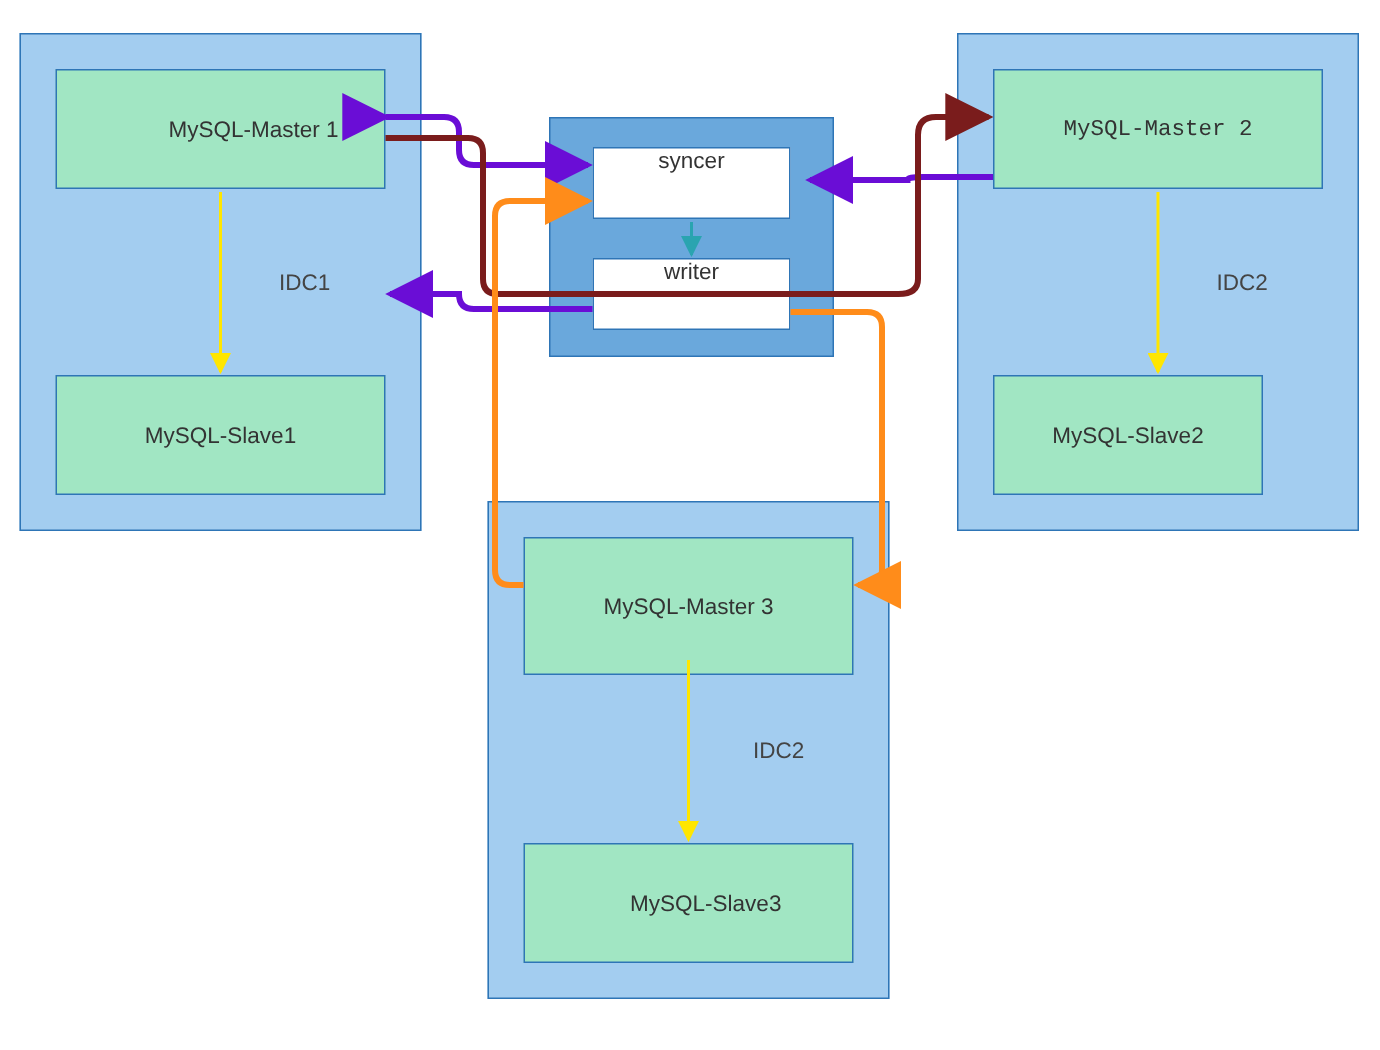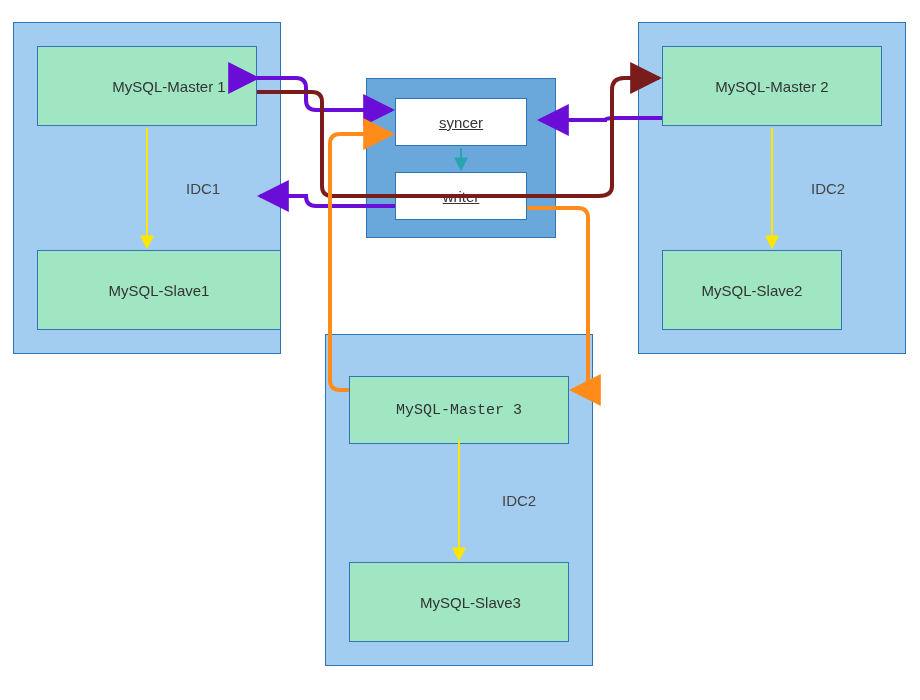--- a/index.html
+++ b/index.html
@@ -35,54 +35,53 @@
   .sync-container {
     position: absolute;
     background: #6aa8dc;
     border: 1px solid #2e75b6;
   }
   .sync-node {
     position: absolute;
     background: #ffffff;
     border: 1px solid #2e75b6;
     display: flex;
-    align-items: center;
+    align-items: flex-start;
     justify-content: center;
-    text-decoration: underline;
   }
   .label {
     position: absolute;
     font-size: 15px;
     color: #444;
     margin-left: 26px;
   }
 </style>
 </head>
 <body>
 
 <div class="container" style="left:13px; top:22px; width:268px; height:332px;"></div>
 <div class="node" style="left:37px; top:46px; width:220px; height:80px;padding-left:44px;">
   <span>MySQL-Master 1</span>
 </div>
-<div class="node" style="left:37px; top:250px; width:244px; height:80px;">
+<div class="node" style="left:37px; top:250px; width:220px; height:80px;">
   <span>MySQL-Slave1</span>
 </div>
 <span class="label" style="left:160px; top:180px;">IDC1</span>
 
 <div class="container" style="left:638px; top:22px; width:268px; height:332px;"></div>
-<div class="node" style="left:662px; top:46px; width:220px; height:80px;">
+<div class="node" style="left:662px; top:46px; width:220px; height:80px;font-family:Liberation Mono, monospace;">
   <span>MySQL-Master 2</span>
 </div>
 <div class="node" style="left:662px; top:250px; width:180px; height:80px;">
   <span>MySQL-Slave2</span>
 </div>
 <span class="label" style="left:785px; top:180px;">IDC2</span>
 
 <div class="container" style="left:325px; top:334px; width:268px; height:332px;"></div>
-<div class="node" style="left:349px; top:376px; width:220px; height:68px;font-family:Liberation Mono, monospace;">
+<div class="node" style="left:349px; top:358px; width:220px; height:92px;">
   <span>MySQL-Master 3</span>
 </div>
 <div class="node" style="left:349px; top:562px; width:220px; height:80px;padding-left:23px;">
   <span>MySQL-Slave3</span>
 </div>
 <span class="label" style="left:476px; top:492px;">IDC2</span>
 
 <div class="sync-container" style="left:366px; top:78px; width:190px; height:160px;"></div>
 <div class="sync-node" style="left:395px; top:98px; width:132px; height:48px;">
   <span>syncer</span>

